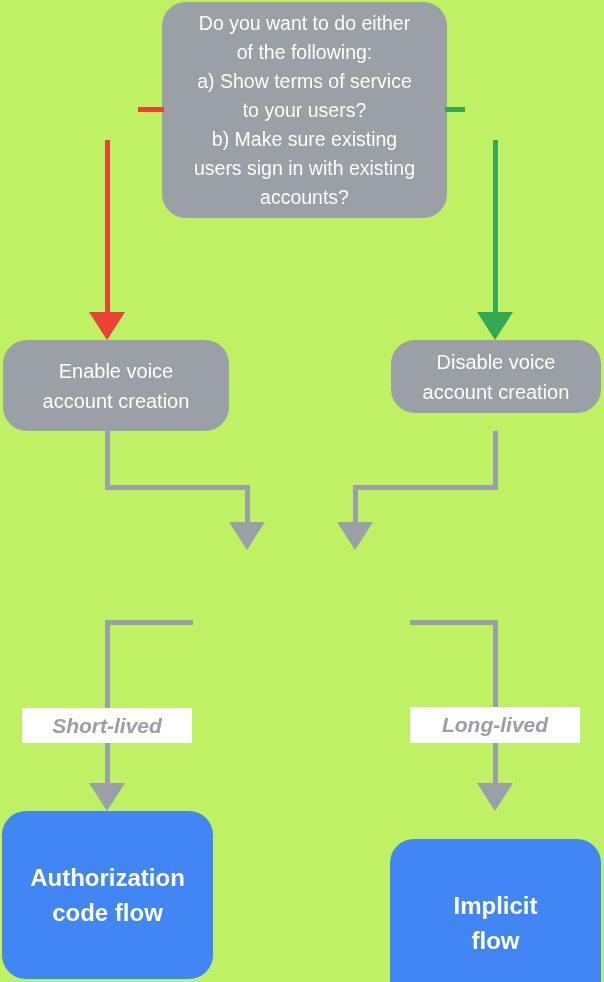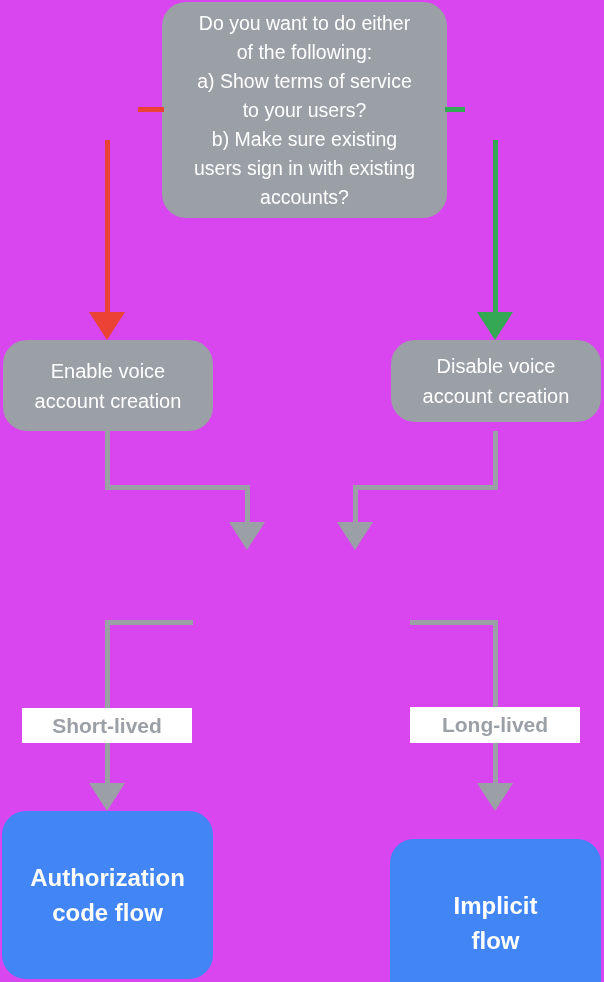--- a/index.html
+++ b/index.html
@@ -7,21 +7,21 @@
     --accent-red:#EA4335;
     --accent-green:#34A853;
     --accent-blue:#4285F4;
     --label-gray:#9AA0A6;
     --node-text:#FFFFFF;
   }
   html,body{margin:0;padding:0;background:#FFFFFF;}
   .canvas{
     position:relative;
     width:604px;height:982px;
-    background:#d946ef;
+    background:#bef264;
     font-family:"Liberation Sans", sans-serif;
     overflow:hidden;
   }
   .node{
     position:absolute;
     box-sizing:border-box;
     border-radius:24px;
     display:flex;align-items:center;justify-content:center;
     text-align:center;
     color:var(--node-text);
@@ -54,20 +54,21 @@
   }
   .arrowhead.red{border-top-color:var(--accent-red);}
   .arrowhead.green{border-top-color:var(--accent-green);}
   .branch-label{
     position:absolute;
     background:#FFFFFF;
     color:var(--label-gray);
     font-weight:bold;font-size:21px;
     display:flex;align-items:center;justify-content:center;
     z-index:2;
+    font-style:italic;
   }
 </style>
 </head>
 <body>
 
 <div class="canvas">
 
   <div class="node gray" style="left:162px;top:2px;width:285px;height:216px;padding:0 10px;">Do you want to do either
 of the following:
 a) Show terms of service
@@ -79,23 +80,23 @@
   <div class="line red" style="left:138px;top:107px;width:26px;height:5px;"></div>
   <div class="line green" style="left:445px;top:107px;width:20px;height:5px;"></div>
 
 
   <div class="line red" style="left:105px;top:140px;width:5px;height:172px;"></div>
   <div class="arrowhead red" style="left:89px;top:312px;"></div>
 
   <div class="line green" style="left:493px;top:140px;width:5px;height:172px;"></div>
   <div class="arrowhead green" style="left:477px;top:312px;"></div>
 
-  <div class="node gray" style="left:3px;top:340px;width:210px;height:91px;font-size:20px;line-height:30px;">Enable voice
+  <div class="node gray" style="left:3px;top:340px;width:226px;height:91px;font-size:20px;line-height:30px;">Enable voice
 account creation</div>
-  <div class="node gray" style="left:391px;top:340px;width:210px;height:82px;font-size:20px;line-height:30px;">Disable voice
+  <div class="node gray" style="left:391px;top:340px;width:210px;height:73px;font-size:20px;line-height:30px;">Disable voice
 account creation</div>
 
   <div class="line gray" style="left:105px;top:431px;width:5px;height:59px;"></div>
   <div class="line gray" style="left:105px;top:485px;width:145px;height:5px;"></div>
   <div class="line gray" style="left:245px;top:485px;width:5px;height:40px;"></div>
   <div class="arrowhead" style="left:229px;top:522px;"></div>
 
   <div class="line gray" style="left:493px;top:431px;width:5px;height:59px;"></div>
   <div class="line gray" style="left:353px;top:485px;width:145px;height:5px;"></div>
   <div class="line gray" style="left:353px;top:485px;width:5px;height:40px;"></div>

